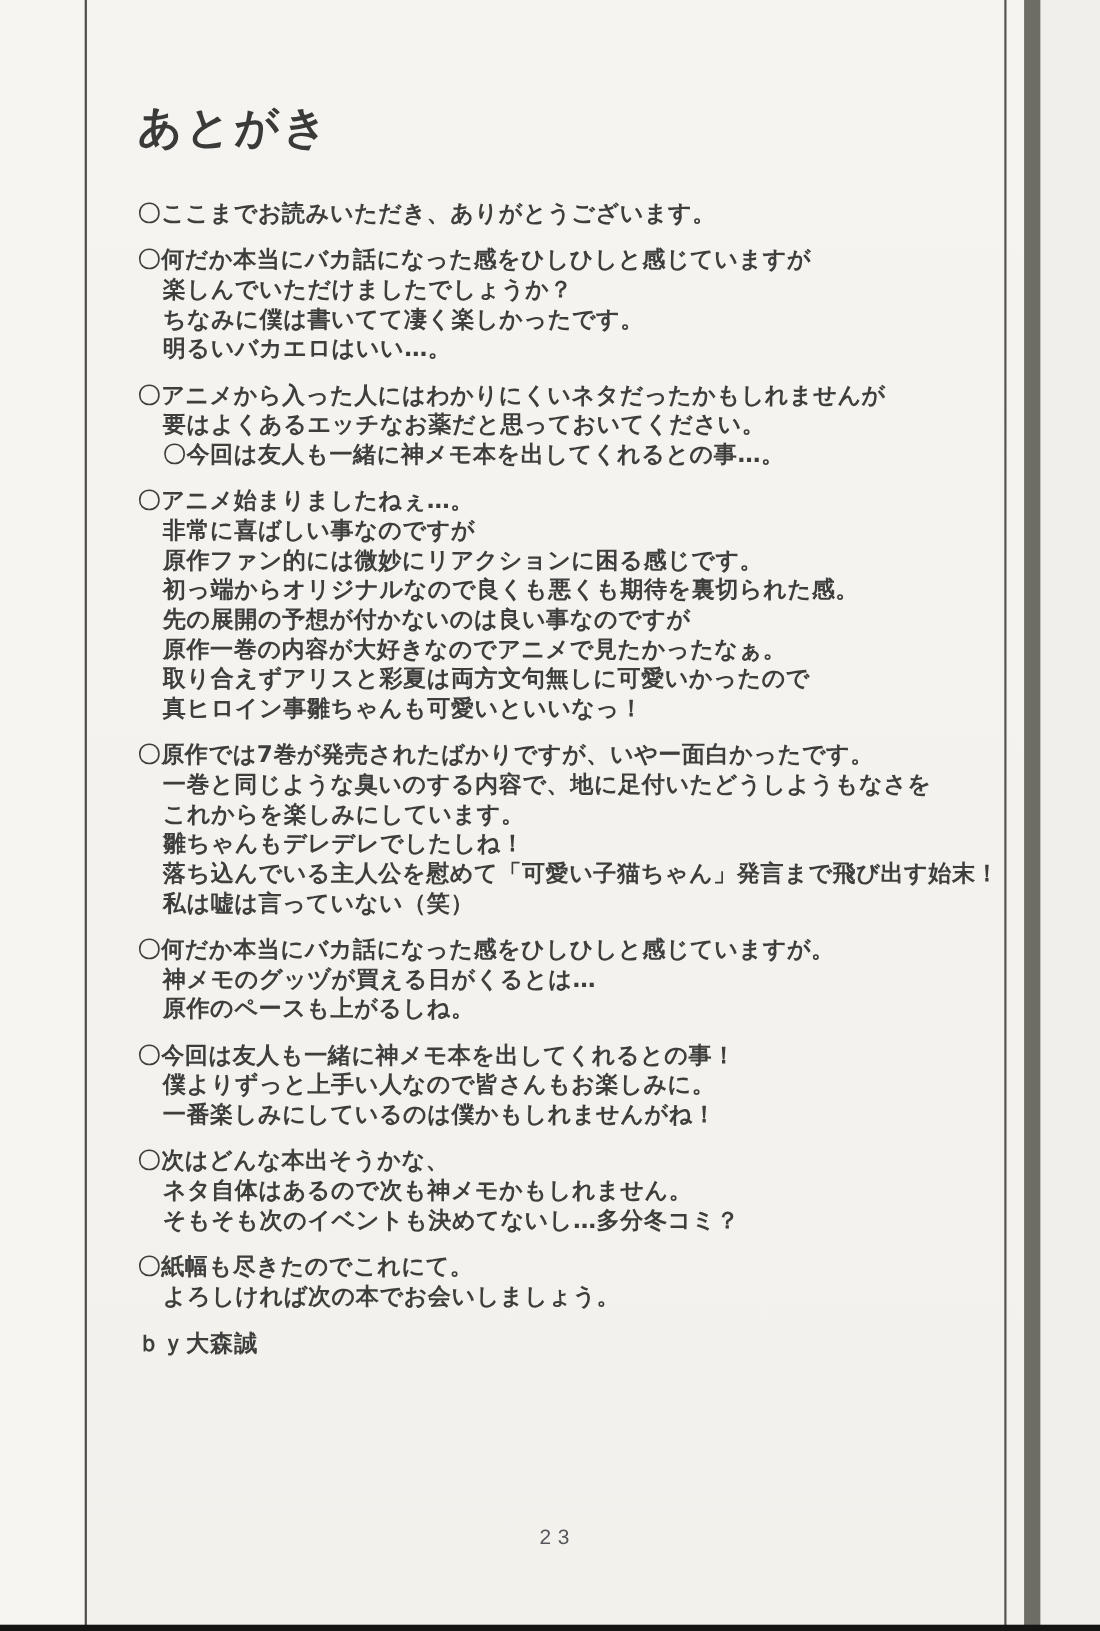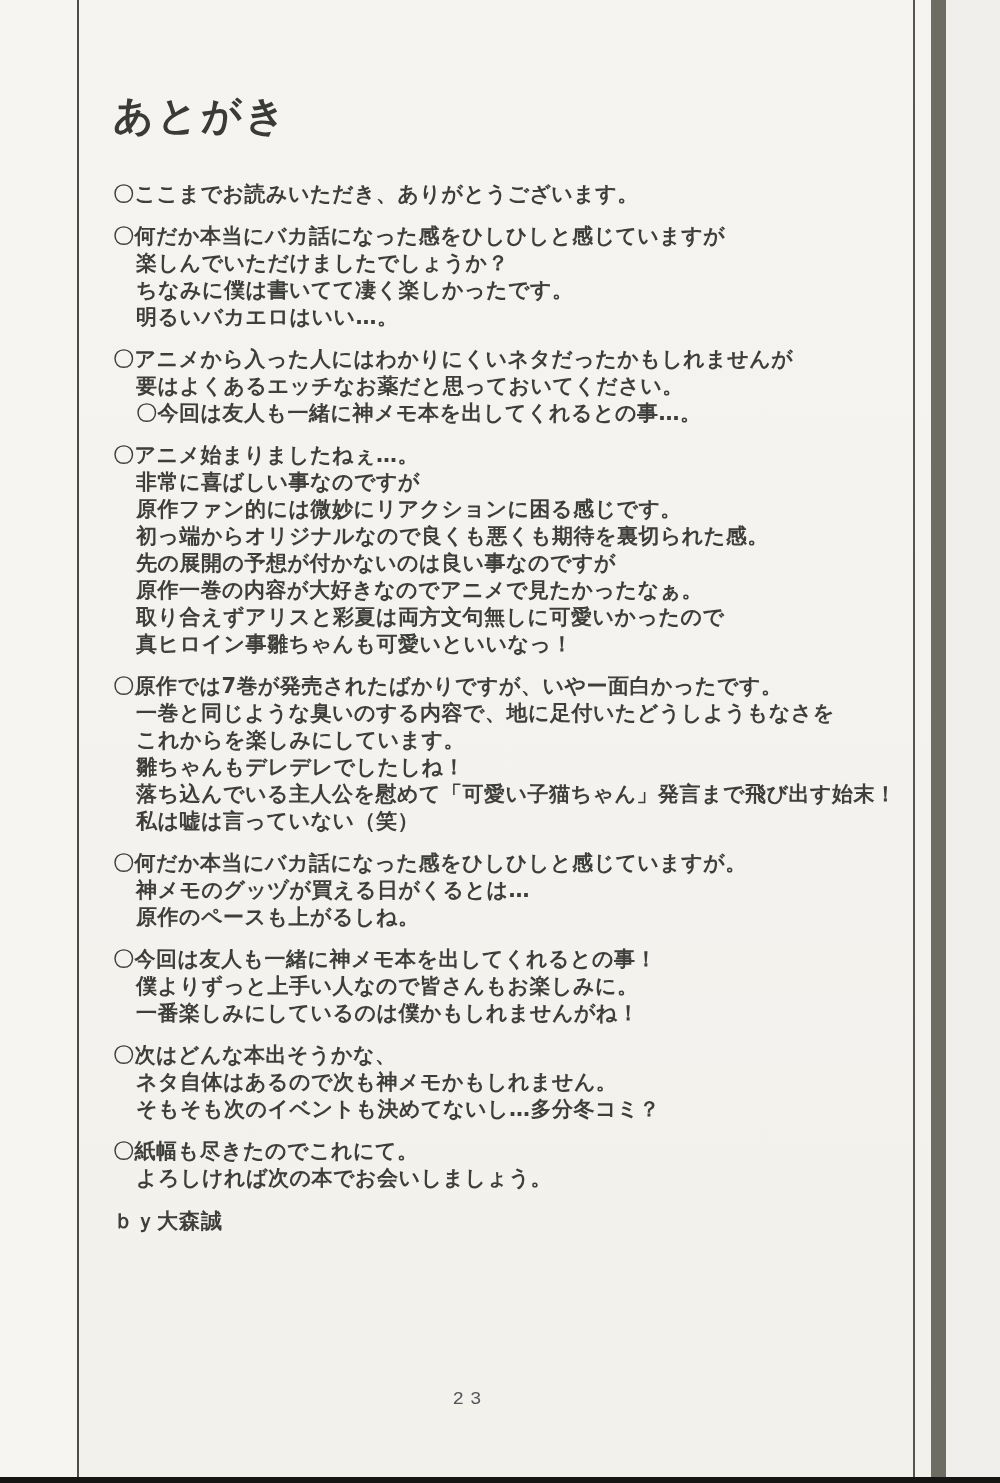--- a/index.html
+++ b/index.html
@@ -46,21 +46,21 @@
     background: #f0efeb;
   }
   .bottom-strip {
     position: absolute;
     left: 0; bottom: 0;
     width: 100%; height: 6px;
     background: #151514;
   }
   .content {
     position: absolute;
-    left: 113px; top: 88px;
+    left: 125px; top: 88px;
     width: 720px;
     color: #3e3e3c;
   }
   .title {
     font-size: 40px;
     font-weight: bold;
     letter-spacing: 3px;
     margin: 0 0 38px 0;
     color: #3a3a38;
   }
@@ -84,21 +84,22 @@
     letter-spacing: 1px;
   }
   .page-number {
     position: absolute;
     left: 0; top: 1388px;
     width: 940px;
     text-align: center;
     font-size: 19px;
     letter-spacing: 6px;
     color: #56565a;
-    font-family: Liberation Mono, monospace;
+    font-family: Liberation Sans, sans-serif;
+    padding-left: 37px;
   }
 </style>
 </head>
 <body>
 
 <div class="page">
 
   <div class="left-margin"></div>
   <div class="left-edge-line"></div>
   <div class="right-edge-line"></div>

